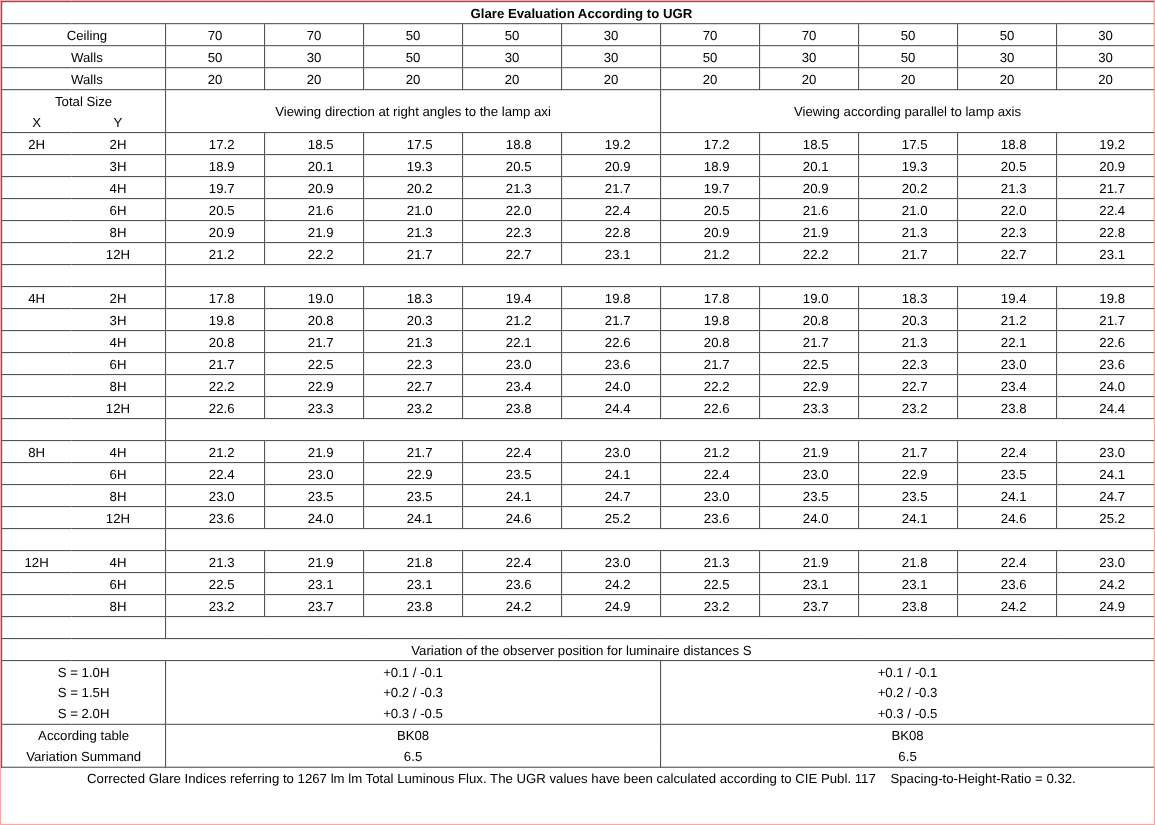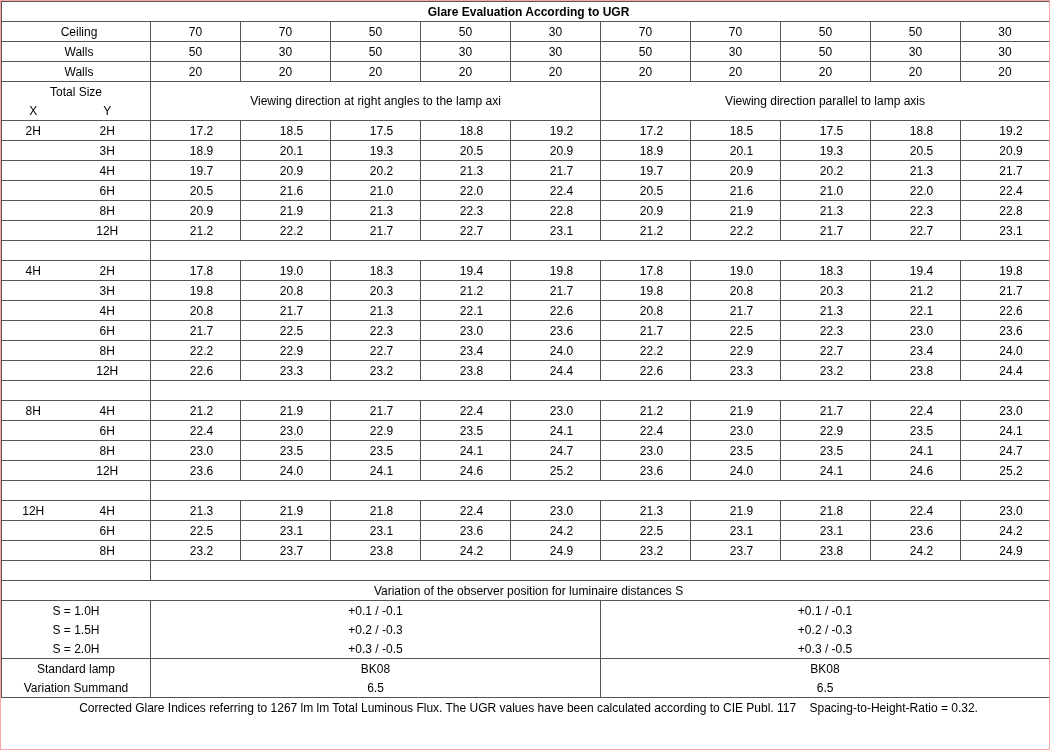--- a/index.html
+++ b/index.html
@@ -157,21 +157,21 @@
           <td class="val">20</td>
           <td class="val">20</td>
           <td class="val">20</td>
           <td class="val">20</td>
           <td class="val">20</td>
           <td class="val">20</td>
         </tr>
         <tr>
           <td class="roomsize-lbl" colspan="2" style="border-bottom:none;">Total Size</td>
           <td class="hdr-span" colspan="5" rowspan="2">Viewing direction at right angles to the lamp axi</td>
-          <td class="hdr-span" colspan="5" rowspan="2">Viewing direction parallel to lamp axis</td>
+          <td class="hdr-span" colspan="5" rowspan="2">Viewing according parallel to lamp axis</td>
         </tr>
         <tr>
           <td class="grp-x" style="border-top:none;border-right:none;">X</td>
           <td class="grp-y" style="border-top:none;border-left:none;">Y</td>
         </tr>
         <tr class="data-body">
           <td class="grp-x" style="border-right:none;">2H</td>
           <td class="grp-y" style="border-left:none;">2H</td>
           <td class="val-left">17.2</td>
           <td class="val-left">18.5</td>
@@ -500,21 +500,21 @@
           <td class="s-lbl" colspan="2" style="border-top:none;border-bottom:none;text-align:center;">S = 1.5H</td>
           <td class="val" colspan="5" style="border-top:none;border-bottom:none;">+0.2 / -0.3</td>
           <td class="val" colspan="5" style="border-top:none;border-bottom:none;">+0.2 / -0.3</td>
         </tr>
         <tr>
           <td class="s-lbl" colspan="2" style="border-top:none;border-bottom:none;">S = 2.0H</td>
           <td class="val" colspan="5" style="border-top:none;border-bottom:none;">+0.3 / -0.5</td>
           <td class="val" colspan="5" style="border-top:none;border-bottom:none;">+0.3 / -0.5</td>
         </tr>
         <tr>
-          <td class="s-lbl" colspan="2" style="border-bottom:none;">Standard lamp</td>
+          <td class="s-lbl" colspan="2" style="border-bottom:none;">According table</td>
           <td class="val" colspan="5" style="border-bottom:none;">BK08</td>
           <td class="val" colspan="5" style="border-bottom:none;">BK08</td>
         </tr>
         <tr>
           <td class="s-lbl" colspan="2" style="border-top:none;">Variation Summand</td>
           <td class="val" colspan="5" style="border-top:none;">6.5</td>
           <td class="val" colspan="5" style="border-top:none;">6.5</td>
         </tr>
         <tr>
           <td class="footer-note" colspan="12"><span>Corrected Glare Indices referring to 1267 lm lm Total Luminous Flux. The UGR values have been calculated according to CIE Publ. 117</span><span>&nbsp;&nbsp;&nbsp;&nbsp;</span><span>Spacing-to-Height-Ratio = 0.32.</span></td>

